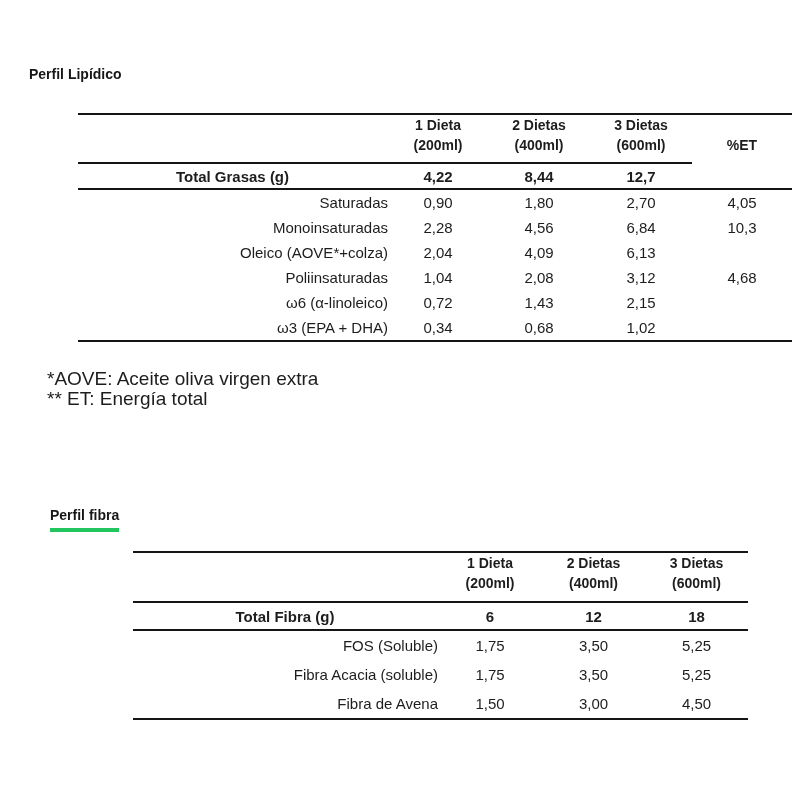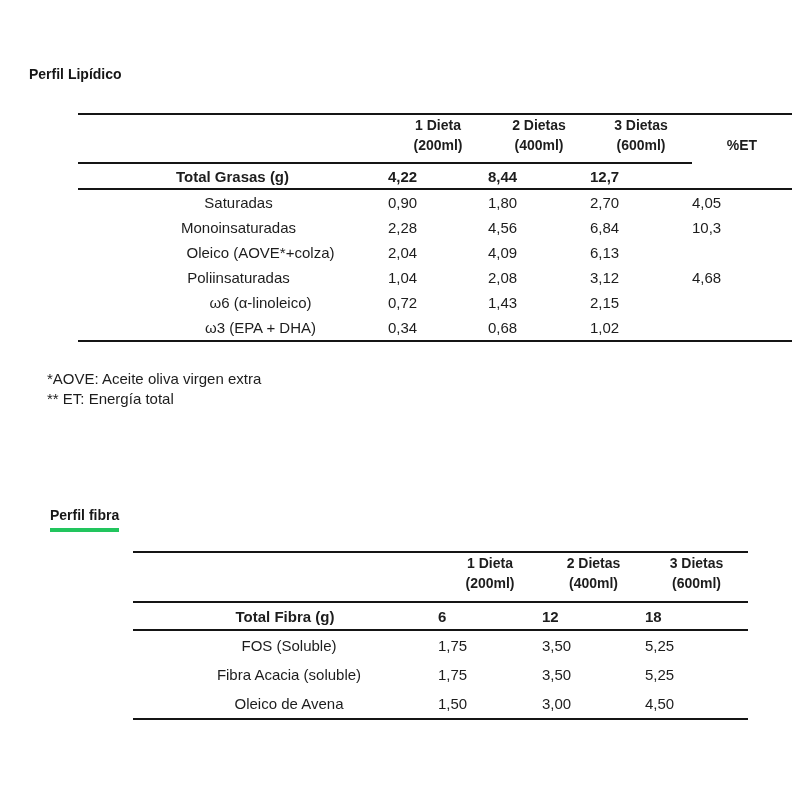--- a/index.html
+++ b/index.html
@@ -29,28 +29,28 @@
   #table2 .header-row{grid-template-columns:305px 104px 103px 103px;height:48px}
   .hcell{text-align:center;font-weight:bold;font-size:14px;line-height:20px;padding-bottom:13px}
 
   .row{display:grid;align-items:center;font-size:15px}
   #table1 .row{grid-template-columns:310px 100px 102px 102px 100px;height:25px}
   #table2 .row{grid-template-columns:305px 104px 103px 103px;height:29px}
   .row.total{font-weight:bold}
   #table1 .row.total{height:24px}
   #table2 .row.total{height:26px}
 
-  .label{padding-left:11px;text-align:center}
+  .label{padding-left:11px;text-align:right}
   #table2 .label{padding-left:7px}
   .label.indent{padding-left:55px}
   .label.tlabel{text-align:center;padding-right:12px}
   #table2 .label.tlabel{padding-right:8px}
-  .val{}
+  .val{text-align:center}
 
-  .footnotes{left:47px;top:369px;font-size:15px;line-height:19.5px}
+  .footnotes{left:47px;top:369px;font-size:19px;line-height:19.5px}
 </style>
 </head>
 <body>
 
 <div class="abs title" id="title1">Perfil Lipídico</div>
 
 <div class="table" id="table1">
   <div class="rule"></div>
   <div class="header-row">
     <div class="spacer"></div>
@@ -167,20 +167,20 @@
         <div class="val">3,50</div>
         <div class="val">5,25</div>
       </div>
       <div class="row">
         <div class="label">Fibra Acacia (soluble)</div>
         <div class="val">1,75</div>
         <div class="val">3,50</div>
         <div class="val">5,25</div>
       </div>
       <div class="row">
-        <div class="label">Oleico de Avena</div>
+        <div class="label">Fibra de Avena</div>
         <div class="val">1,50</div>
         <div class="val">3,00</div>
         <div class="val">4,50</div>
       </div>
     </div>
   <div class="rule"></div>
 </div>
 
 </body></html>

